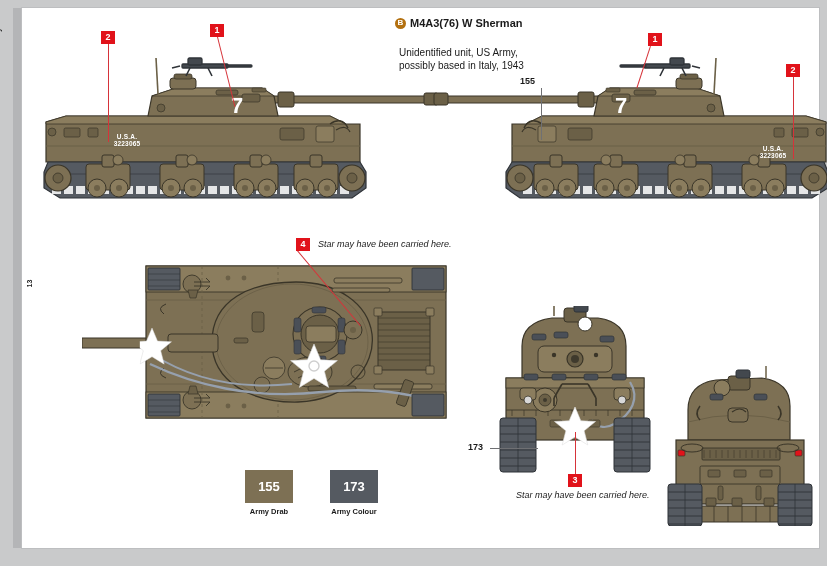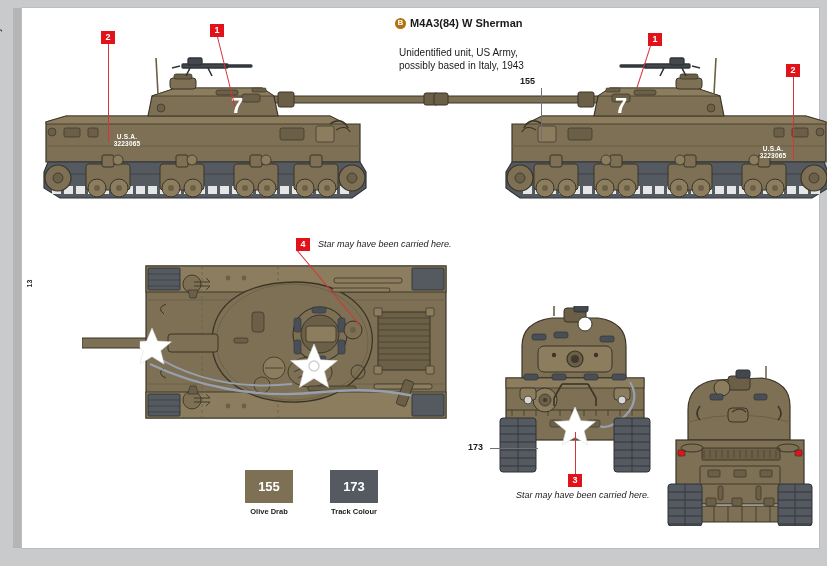--- a/index.html
+++ b/index.html
@@ -89,21 +89,21 @@
   <div class="spine"></div>
 
   <div class="sheet">
 
     <div class="sidetext">Hornby Hobbies 4A1365 1219 NF</div>
     <div class="pagenum">13</div>
 
     <div class="title-block">
       <div class="title-row">
         <span class="blt">B</span>
-        <span class="title-main">M4A3(84) W Sherman</span>
+        <span class="title-main">M4A3(76) W Sherman</span>
       </div>
       <div class="title-sub">
         <div>Unidentified unit, US Army,</div>
         <div>possibly based in Italy, 1943</div>
       </div>
     </div>
 
     <div class="art" style="left:8px;top:42px;">
       <svg width="420" height="170" viewBox="0 0 420 170">
         <defs>
@@ -643,22 +643,22 @@
           <line x1="112" y1="158" x2="146" y2="158"></line>
         </g>
         <line x1="19" y1="118" x2="19" y2="160" stroke="#2f3338" stroke-width="0.8"></line>
         <line x1="129" y1="118" x2="129" y2="160" stroke="#2f3338" stroke-width="0.8"></line>
       </svg>
     </div>
 
     <div class="swatches">
       <div class="sw">
         <div class="chip" style="background:#7d7054">155</div>
-        <div class="cap">Olive Drab</div>
+        <div class="cap">Army Drab</div>
       </div>
       <div class="sw">
         <div class="chip" style="background:#555a61">173</div>
-        <div class="cap">Track Colour</div>
+        <div class="cap">Army Colour</div>
       </div>
     </div>
 
   </div>
 </div>
 
 </body></html>

